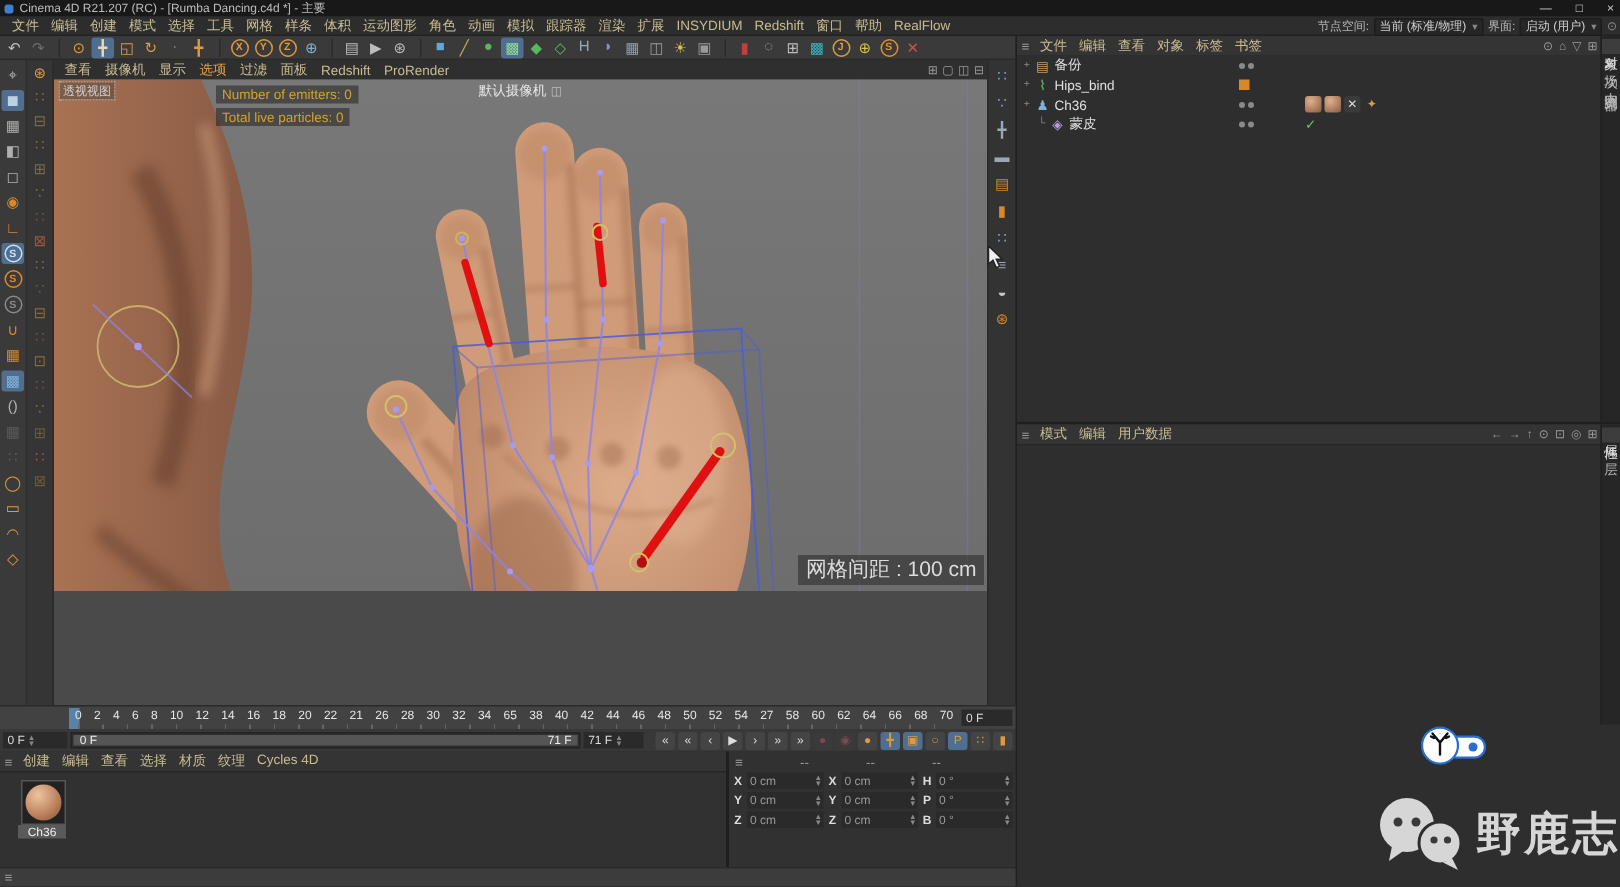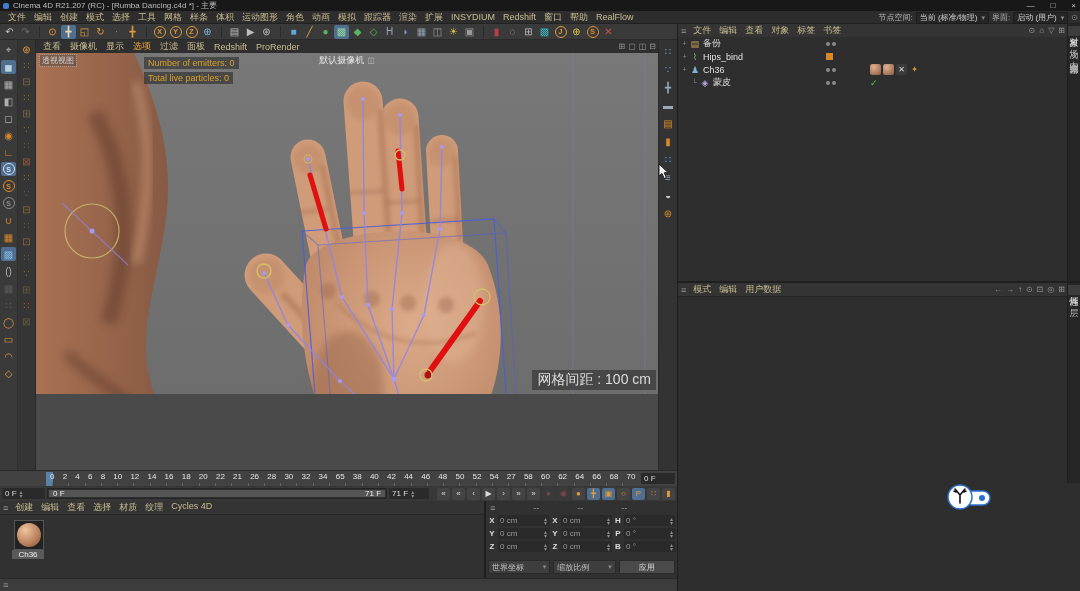--- a/index.html
+++ b/index.html
@@ -530,20 +530,33 @@
         <span class="vtab on">属性</span>
         <span class="vtab">层</span>
       </div>
 
     <svg id="wmbadge" class="abs" width="46" height="30" style="left:268px;top:200px">
       <rect x="18" y="8" width="26" height="14" rx="7" fill="#fff" stroke="#2a6fd0" stroke-width="1.5"></rect>
       <circle cx="36" cy="15" r="3" fill="#2a6fd0"></circle>
       <circle cx="14" cy="14" r="12" fill="#fff" stroke="#2a6fd0" stroke-width="1.5"></circle>
       <path d="M14,20 L14,12 M14,12 L9,6 M14,12 L19,6 M10,9 L8,8 M18,9 L20,8" stroke="#111" stroke-width="1.6" fill="none" stroke-linecap="round"></path>
     </svg>
+    <div id="watermark" class="abs" style="left:238px;top:245px">
+      <svg width="62" height="56">
+        <circle cx="22" cy="22" r="18" fill="#d6d6d6"></circle>
+        <polygon points="12,36 10,46 20,39" fill="#d6d6d6"></polygon>
+        <circle cx="16" cy="20" r="3" fill="#3a3a3a"></circle>
+        <circle cx="28" cy="20" r="3" fill="#3a3a3a"></circle>
+        <circle cx="44" cy="34" r="14" fill="#d6d6d6" stroke="#2e2e2e" stroke-width="2"></circle>
+        <polygon points="52,44 56,52 46,47" fill="#d6d6d6"></polygon>
+        <circle cx="40" cy="32" r="2.4" fill="#3a3a3a"></circle>
+        <circle cx="49" cy="32" r="2.4" fill="#3a3a3a"></circle>
+      </svg>
+      <span id="wmtext">野鹿志</span>
+    </div>
   </div>
 </div>
 
 <div id="ruler" class="abs">
   <div id="playhead"></div>
   <div id="ticks">
       <span>0</span>
       <span>2</span>
       <span>4</span>
       <span>6</span>
@@ -725,29 +738,18 @@
           <span class="clabel">B</span>
           <span class="cfield">
             <span>0 °</span>
             <span class="stepper">
               <span>▴</span>
               <span>▾</span>
             </span>
           </span>
         </div>
       </div>
-    <div id="coordfoot">
-      <span class="cfcombo">
-          <span>世界坐标</span>
-          <span class="car" style="color:#888;font-size:7px">▾</span>
-        </span>
-      <span class="cfcombo">
-          <span>缩放比例</span>
-          <span class="car" style="color:#888;font-size:7px">▾</span>
-        </span>
-      <span id="applybtn">应用</span>
-    </div>
   </div>
 </div>
 
 <div id="statusbar" class="abs">
   <span>≡</span>
 </div>
 
 </body></html>

